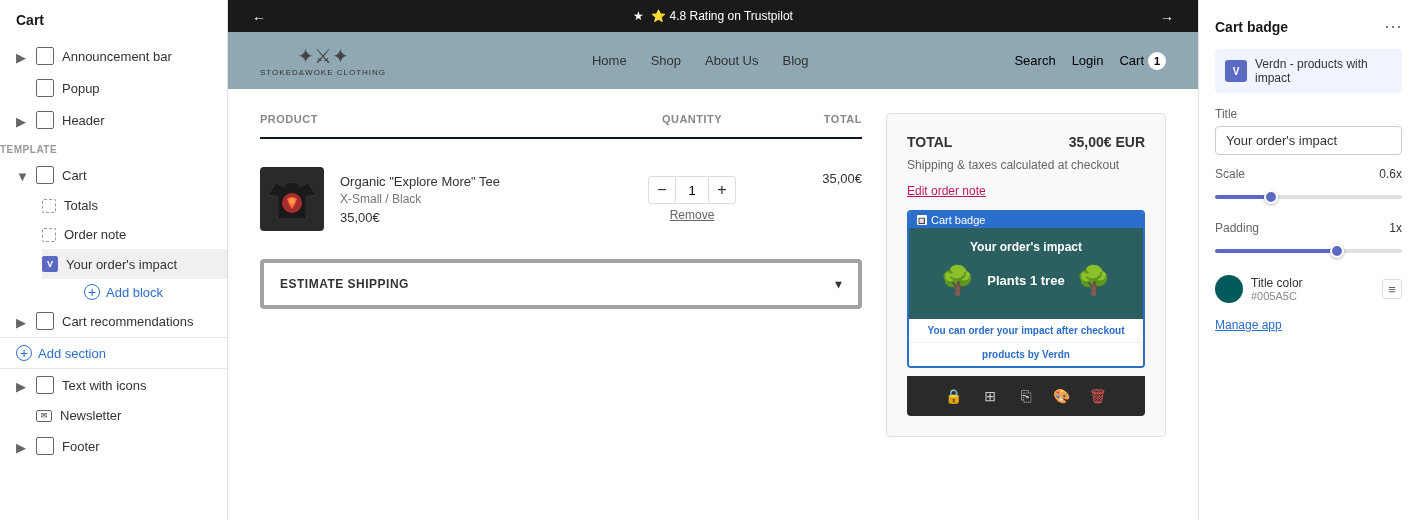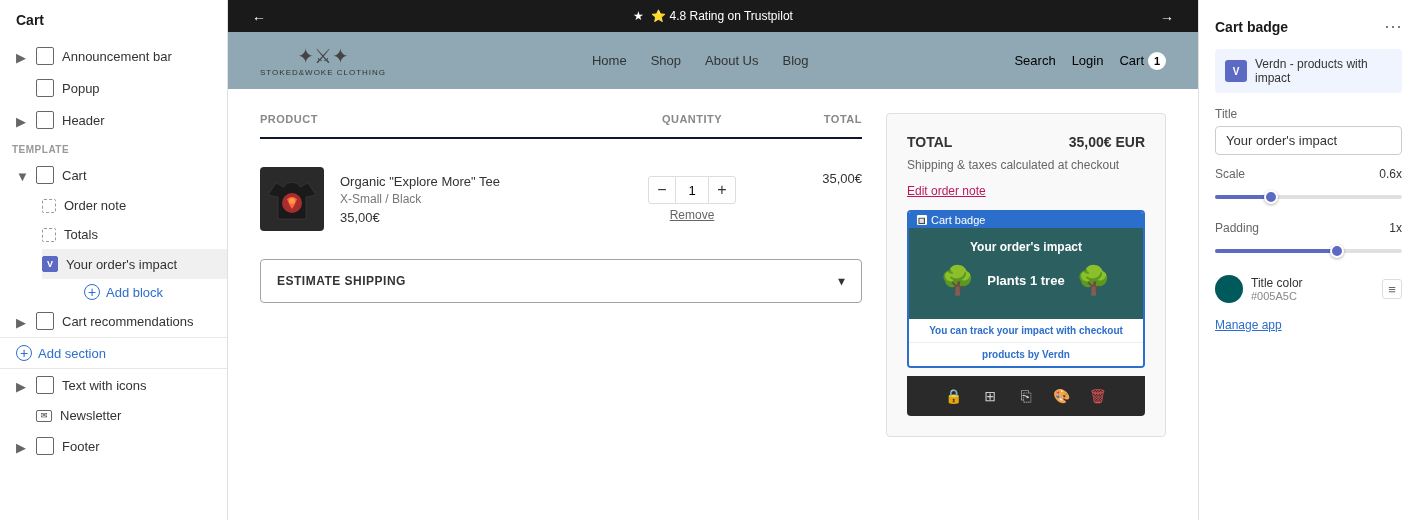--- a/index.html
+++ b/index.html
@@ -57,21 +57,21 @@
       padding: 2px;
     }
     .sidebar-icon.grid span {
       background: #666;
       border-radius: 1px;
     }
     .template-label {
       font-size: 10px;
       font-weight: 600;
       color: #999;
-      padding: 8px 12px 4px;
+      padding: 8px 0 4px;
       letter-spacing: 0.5px;
     }
     .sidebar-sub {
       padding-left: 42px;
     }
     .sidebar-sub .sidebar-item {
       padding-left: 0;
     }
     .add-block-btn {
       display: flex;
@@ -263,21 +263,21 @@
       width: 100px;
       text-align: right;
       font-size: 13px;
       color: #333;
       align-self: flex-start;
       padding-top: 4px;
     }
 
     
     .estimate-shipping {
-      border: 1px solid #a3a3a3;
+      border: 4px solid #a3a3a3;
       border-radius: 4px;
       padding: 14px 16px;
       margin-top: 16px;
       display: flex;
       justify-content: space-between;
       align-items: center;
       font-size: 12px;
       font-weight: 600;
       letter-spacing: 0.5px;
       color: #333;
@@ -556,25 +556,25 @@
         <span></span>
         <span></span>
         <span></span>
     </div>
     <span>Cart</span>
   </div>
 
   <div class="sidebar-sub">
     <div class="sidebar-item">
       <div class="sidebar-icon dashed" style="width:14px;height:14px;border:1.5px dashed #999;border-radius:2px;"></div>
-      <span>Order note</span>
+      <span>Totals</span>
     </div>
     <div class="sidebar-item">
       <div class="sidebar-icon dashed" style="width:14px;height:14px;border:1.5px dashed #999;border-radius:2px;"></div>
-      <span>Totals</span>
+      <span>Order note</span>
     </div>
     <div class="sidebar-item active">
       <div class="sidebar-icon filled" style="width:16px;height:16px;background:#5c6ac4;border-radius:2px;display:flex;align-items:center;justify-content:center;color:white;font-size:9px;font-weight:bold;flex-shrink:0;">V</div>
       <span>Your order's impact</span>
     </div>
     <div class="add-block-btn">
       <div class="circle-plus">+</div>
       <span>Add block</span>
     </div>
   </div>
@@ -715,21 +715,21 @@
           </div>
           <div class="cart-badge-body">
             <div class="badge-title-text">Your order's impact</div>
             <div class="badge-main-row">
               <span class="tree-icon-large">🌳</span>
               <span class="badge-plants-text">Plants 1 tree</span>
               <span class="tree-icon-large">🌳</span>
             </div>
           </div>
           <div class="badge-footer">
-            <span>You can track your impact with checkout</span>
+            <span>You can order your impact after checkout</span>
           </div>
           <div class="badge-footer" style="border-top:1px solid #eee;">
             <span>products by</span>
             <span style="color:#2c6ecb;font-weight:600;">Verdn</span>
           </div>
         </div>
 
         <div class="cart-badge-toolbar">
           <div class="toolbar-icon-btn">🔒</div>
           <div class="toolbar-icon-btn">⊞</div>

